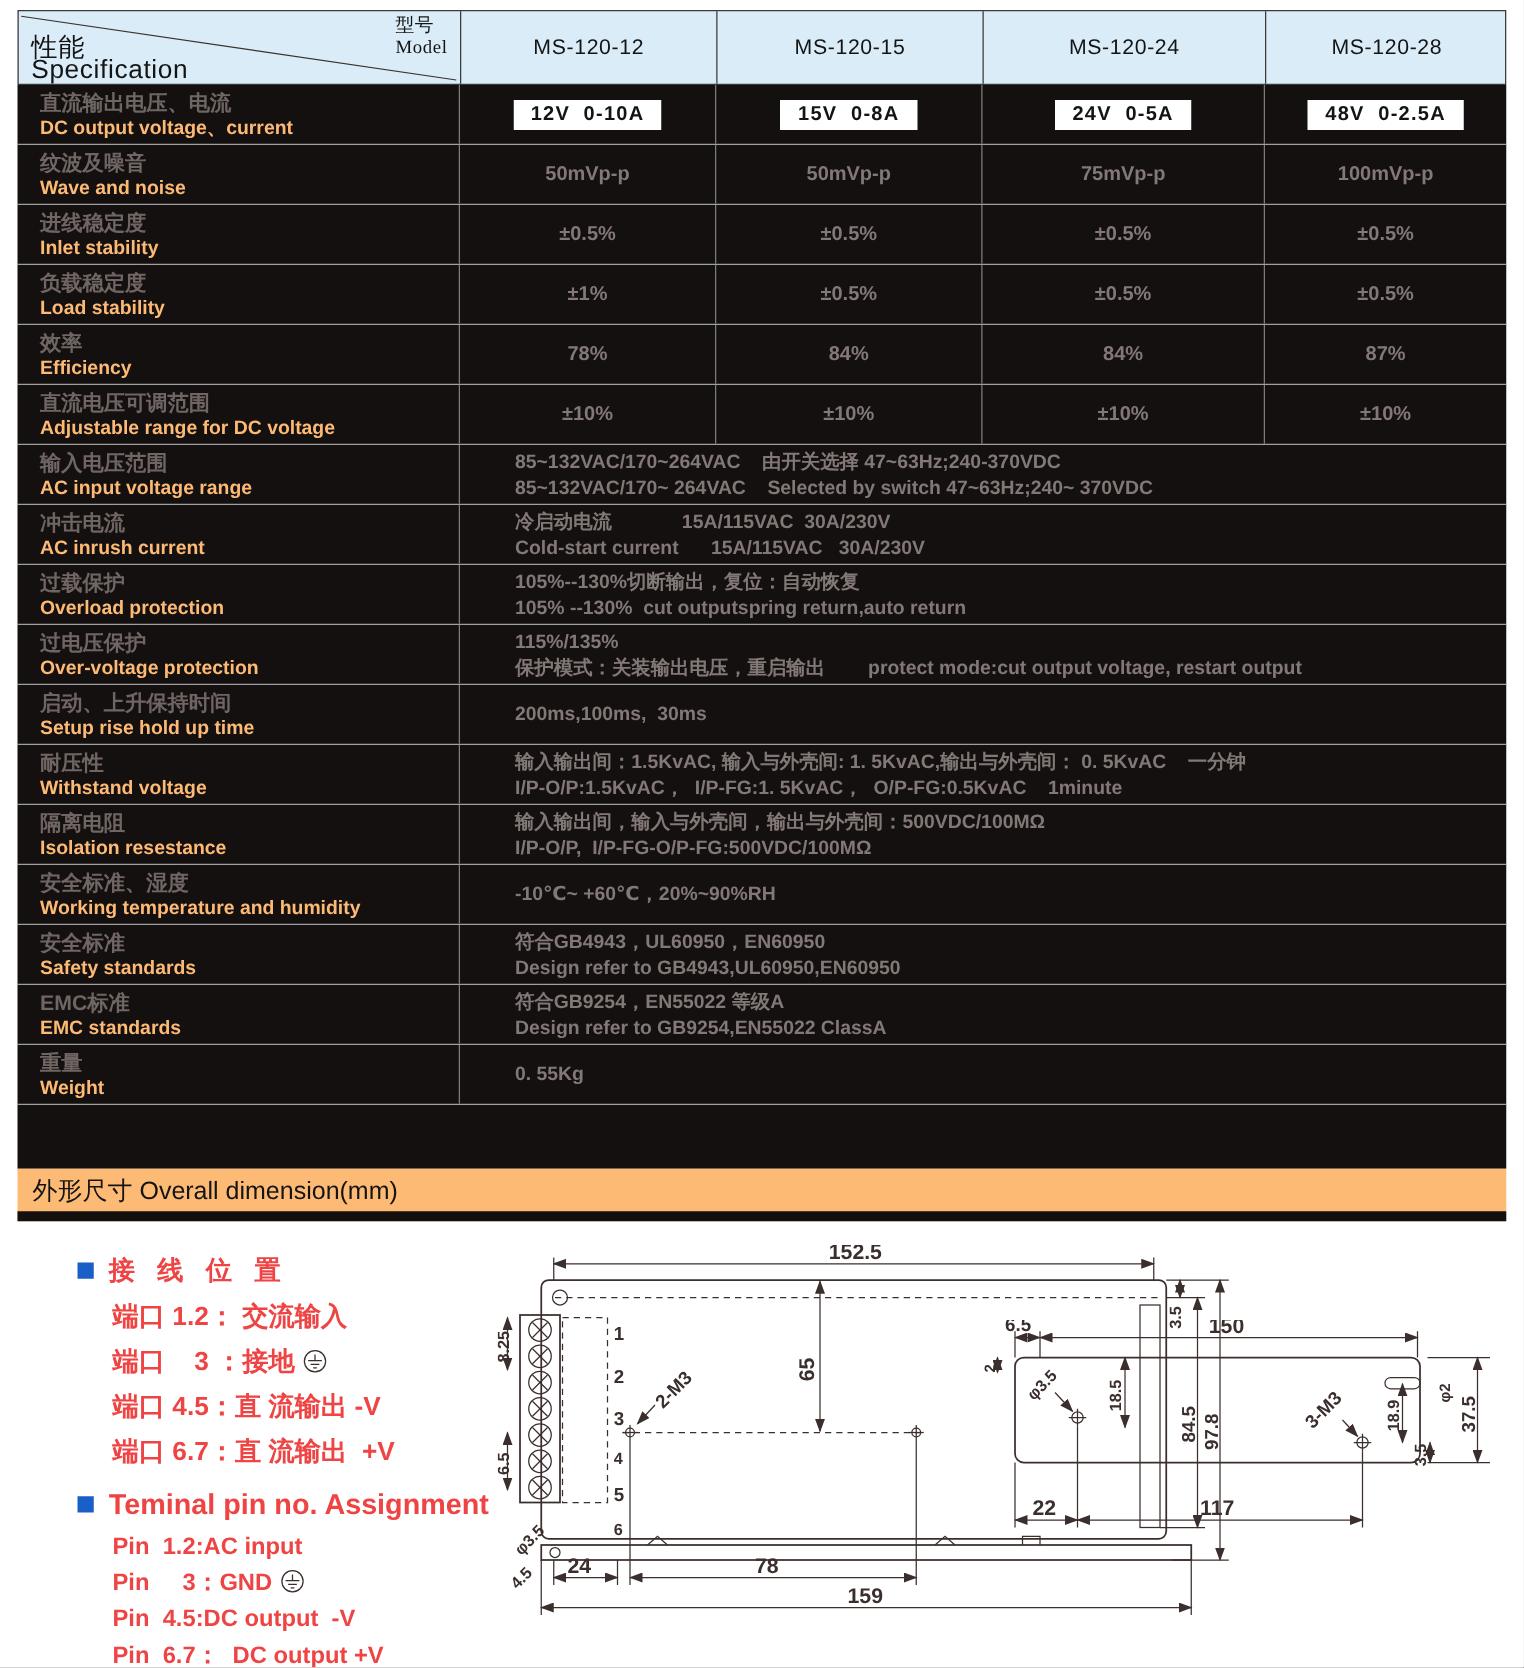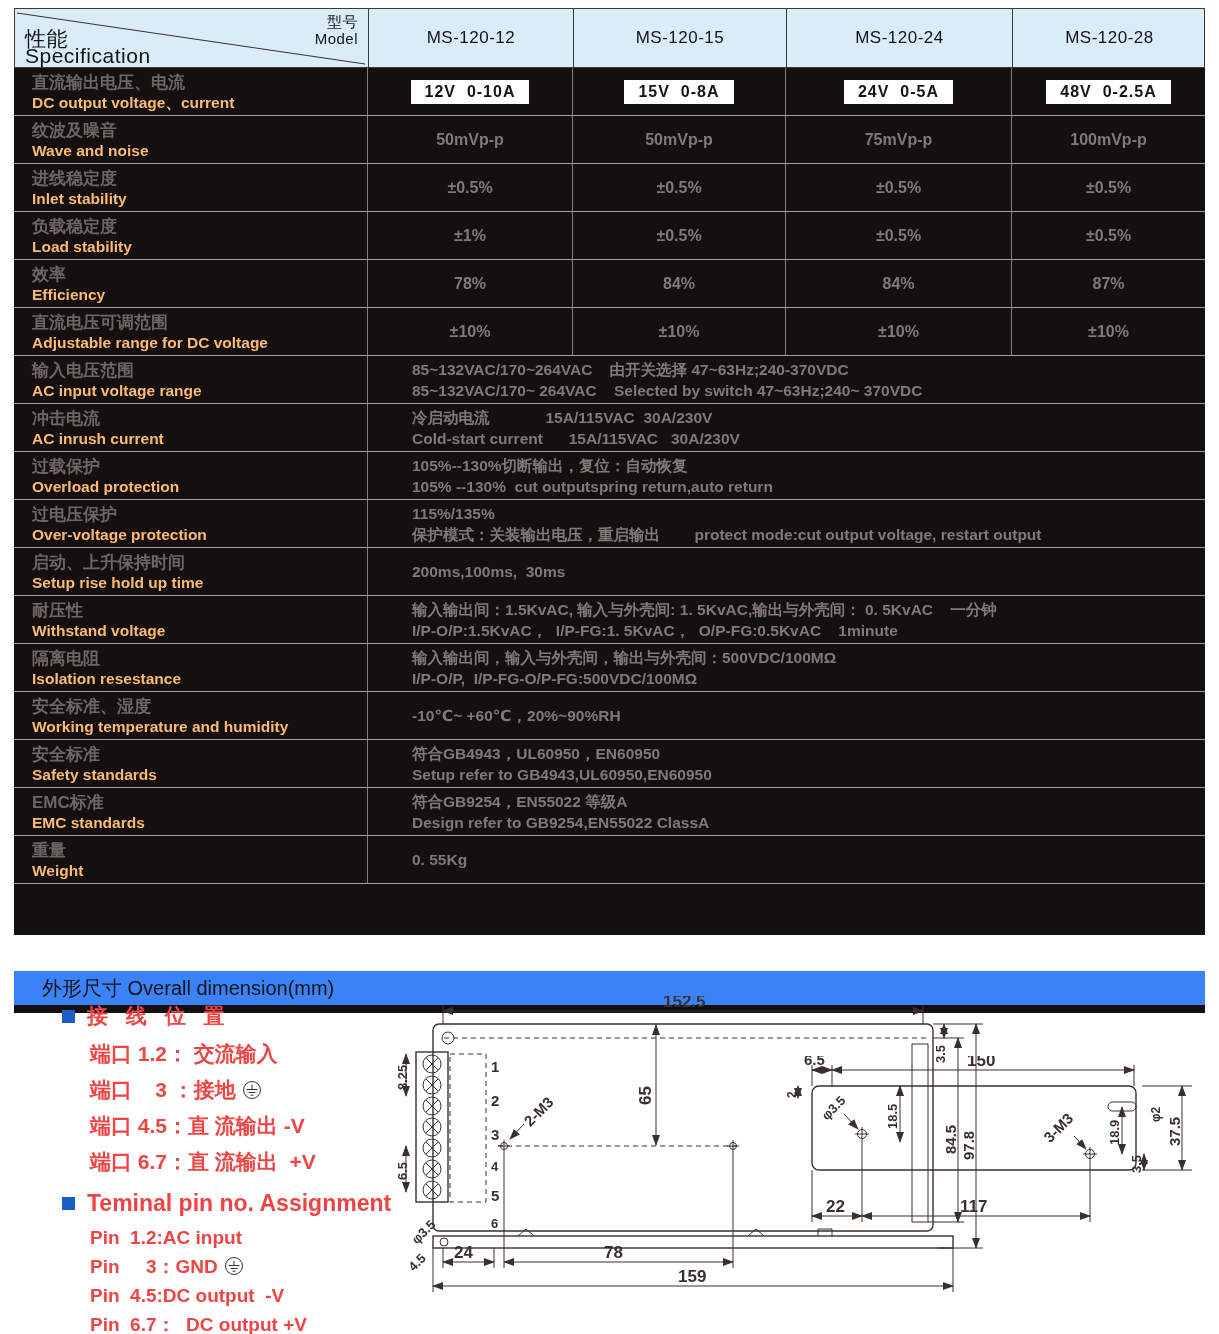--- a/index.html
+++ b/index.html
@@ -7,41 +7,41 @@
         font-family:"Liberation Sans","DejaVu Sans",sans-serif;color:#222;}
   
   .table-wrap{position:absolute;left:14px;top:8px;width:1191px;}
   .hrow{display:grid;grid-template-columns:354px 205px 213px 226px 193px;height:60px;
         background:#d9ecf8;border:1px solid #3a3a3a;box-sizing:border-box;}
   .hcell{position:relative;display:flex;align-items:center;justify-content:center;
          border-right:1px solid #3a3a3a;font-size:17px;letter-spacing:.5px;color:#141414;}
   .hcell:last-child{border-right:none;}
   .hcell.first{display:block;}
   .hcell.first svg{position:absolute;left:0;top:0;}
-  .model-lbl{position:absolute;right:10px;top:4px;text-align:right;font-size:15px;line-height:17px;color:#141414;}
+  .model-lbl{position:absolute;right:10px;top:4px;text-align:left;font-size:15px;line-height:17px;color:#141414;font-family:Liberation Serif, serif;}
   .spec-lbl{position:absolute;left:10px;bottom:3px;font-size:21px;line-height:17px;color:#141414;}
   .tbody{background:#151010;padding-bottom:51px;}
   .row{display:grid;grid-template-columns:354px 205px 213px 226px 193px;height:48px;
        border-bottom:1px solid rgba(185,185,185,.85);box-sizing:border-box;}
   .row.r-span{grid-template-columns:354px 837px;}
   .cell{box-sizing:border-box;display:flex;flex-direction:column;justify-content:center;}
   .cell.label{border-right:1px solid #7c7c7c;padding-left:18px;}
   .cell.label .zh{font-size:17px;font-weight:700;color:#6f6664;line-height:21px;}
   .cell.label .en{font-size:15.5px;font-weight:700;color:#fdba74;line-height:19px;}
   .cell.val{align-items:center;border-right:1px solid #7c7c7c;
             font-size:16px;font-weight:700;color:#827977;}
   .cell.val:last-child,.row .cell:last-child{border-right:none;}
   .cell.span{padding-left:44px;}
   .cell.span .line{font-size:15.5px;font-weight:700;color:#827977;line-height:21px;white-space:pre;}
   .hl{background:#ffffff;color:#141414;font-weight:700;font-size:16px;
       padding:3px 14px;letter-spacing:1px;white-space:pre;}
   
-  .dim-band{height:42px;background:#3b82f6;border-bottom:8px solid #151010;
-            display:flex;align-items:center;padding-left:28px;box-sizing:border-box;
-            font-size:20px;color:#141414;margin-top:36px;}
+  .dim-band{height:42px;background:#fdba74;border-bottom:8px solid #151010;
+            display:flex;align-items:center;padding-left:12px;box-sizing:border-box;
+            font-size:20px;color:#141414;}
   
   .notes{position:absolute;left:62px;top:1002px;width:340px;color:#ef4444;}
   .note-title{display:flex;align-items:center;font-weight:700;margin-bottom:6px;}
   .bullet{display:inline-block;width:13px;height:13px;background:#1a5fc8;margin-right:12px;flex:0 0 auto;}
   .zh-block .note-title{font-size:21px;letter-spacing:6px;}
   .zh-block .note-line{font-size:21px;font-weight:700;padding-left:28px;line-height:36px;white-space:pre;}
   .en-block{margin-top:10px;}
   .en-block .note-title{font-size:23px;letter-spacing:0;}
   .en-block .note-line{font-size:19px;font-weight:700;padding-left:28px;line-height:29px;white-space:pre;}
   .gnd{vertical-align:-3px;margin-left:6px;}
@@ -231,21 +231,21 @@
           <div class="line">-10℃~ +60℃，20%~90%RH</div>
         </div>
       </div>
       <div class="row r-span">
         <div class="cell label">
           <div class="zh">安全标准</div>
           <div class="en">Safety standards</div>
         </div>
         <div class="cell span">
           <div class="line">符合GB4943，UL60950，EN60950</div>
-          <div class="line">Setup refer to GB4943,UL60950,EN60950</div>
+          <div class="line">Design refer to GB4943,UL60950,EN60950</div>
         </div>
       </div>
       <div class="row r-span">
         <div class="cell label">
           <div class="zh">EMC标准</div>
           <div class="en">EMC standards</div>
         </div>
         <div class="cell span">
           <div class="line">符合GB9254，EN55022 等级A</div>
           <div class="line">Design refer to GB9254,EN55022 ClassA</div>

